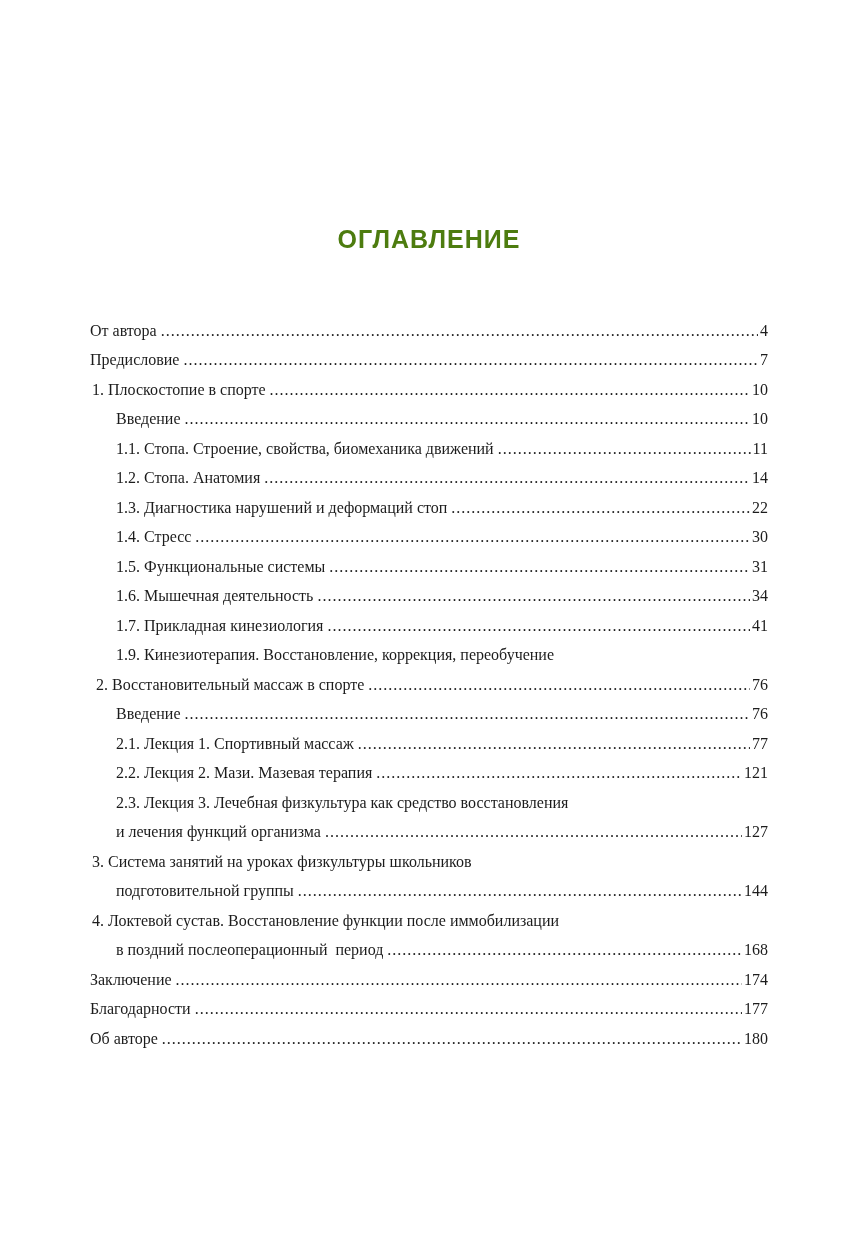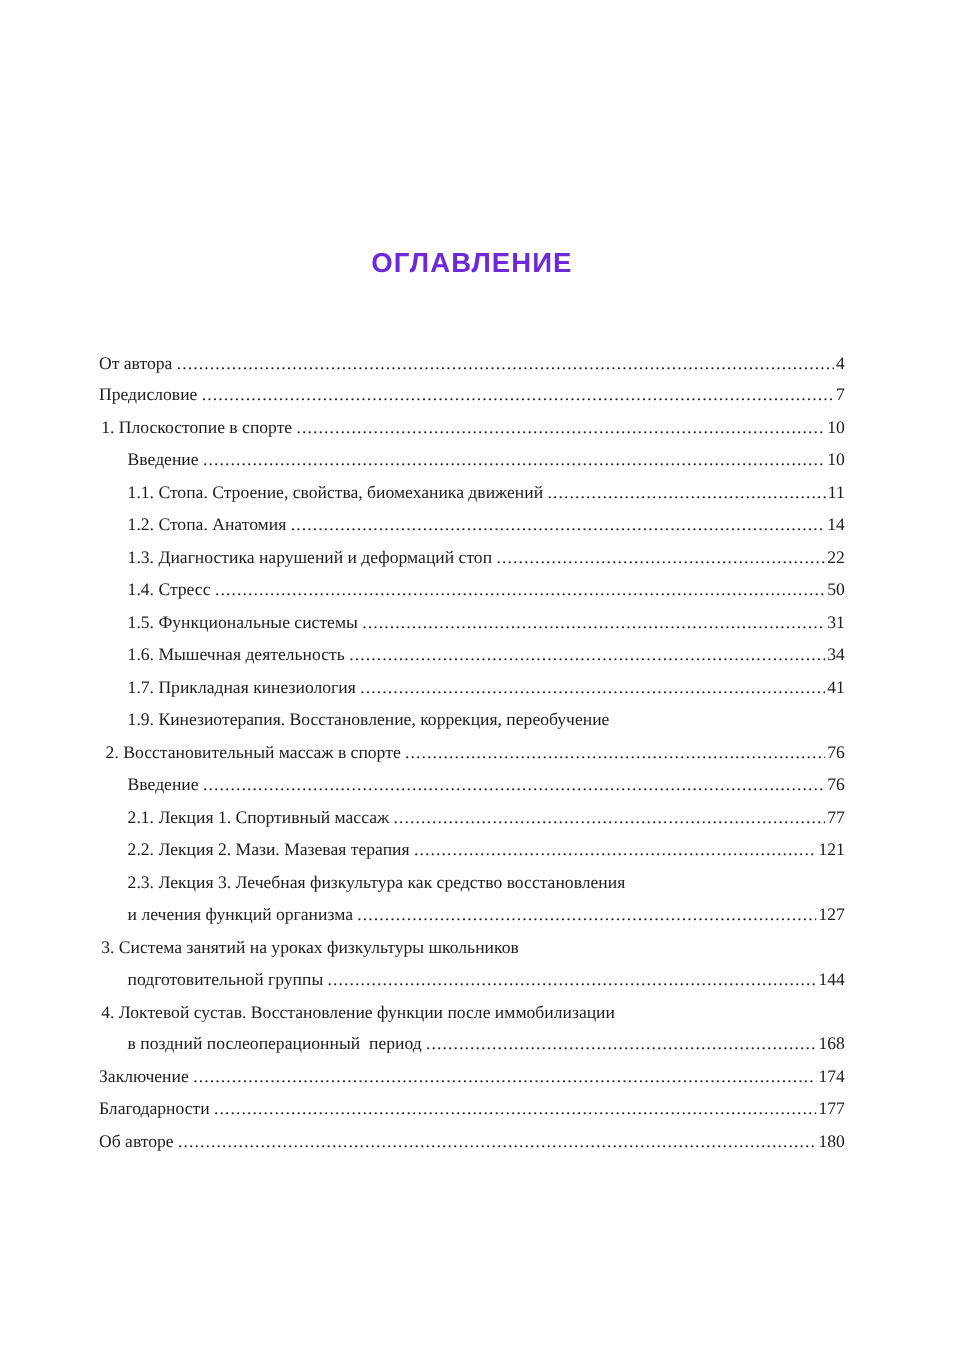--- a/index.html
+++ b/index.html
@@ -19,21 +19,21 @@
     padding: 226px 98px 0 90px;
   }
   .title {
     margin: 0;
     text-align: center;
     font-family: "Liberation Sans", "DejaVu Sans", sans-serif;
     font-weight: bold;
     font-size: 25px;
     letter-spacing: 1px;
     line-height: 1.1;
-    color: #6d28d9;
+    color: #4d7c0f;
   }
   .toc {
     margin-top: 62px;
     width: 678px;
     font-family: "Liberation Serif", "DejaVu Serif", serif;
     font-size: 16px;
     color: #1c1c1c;
   }
   .toc-row {
     display: flex;
@@ -101,21 +101,21 @@
         <span class="toc-page-num">14</span>
       </div>
       <div class="toc-row" style="padding-left: 26px;">
         <span class="toc-text">1.3. Диагностика нарушений и деформаций стоп</span>
         <span class="toc-leader"></span>
         <span class="toc-page-num">22</span>
       </div>
       <div class="toc-row" style="padding-left: 26px;">
         <span class="toc-text">1.4. Стресс</span>
         <span class="toc-leader"></span>
-        <span class="toc-page-num">50</span>
+        <span class="toc-page-num">30</span>
       </div>
       <div class="toc-row" style="padding-left: 26px;">
         <span class="toc-text">1.5. Функциональные системы</span>
         <span class="toc-leader"></span>
         <span class="toc-page-num">31</span>
       </div>
       <div class="toc-row" style="padding-left: 26px;">
         <span class="toc-text">1.6. Мышечная деятельность</span>
         <span class="toc-leader"></span>
         <span class="toc-page-num">34</span>

